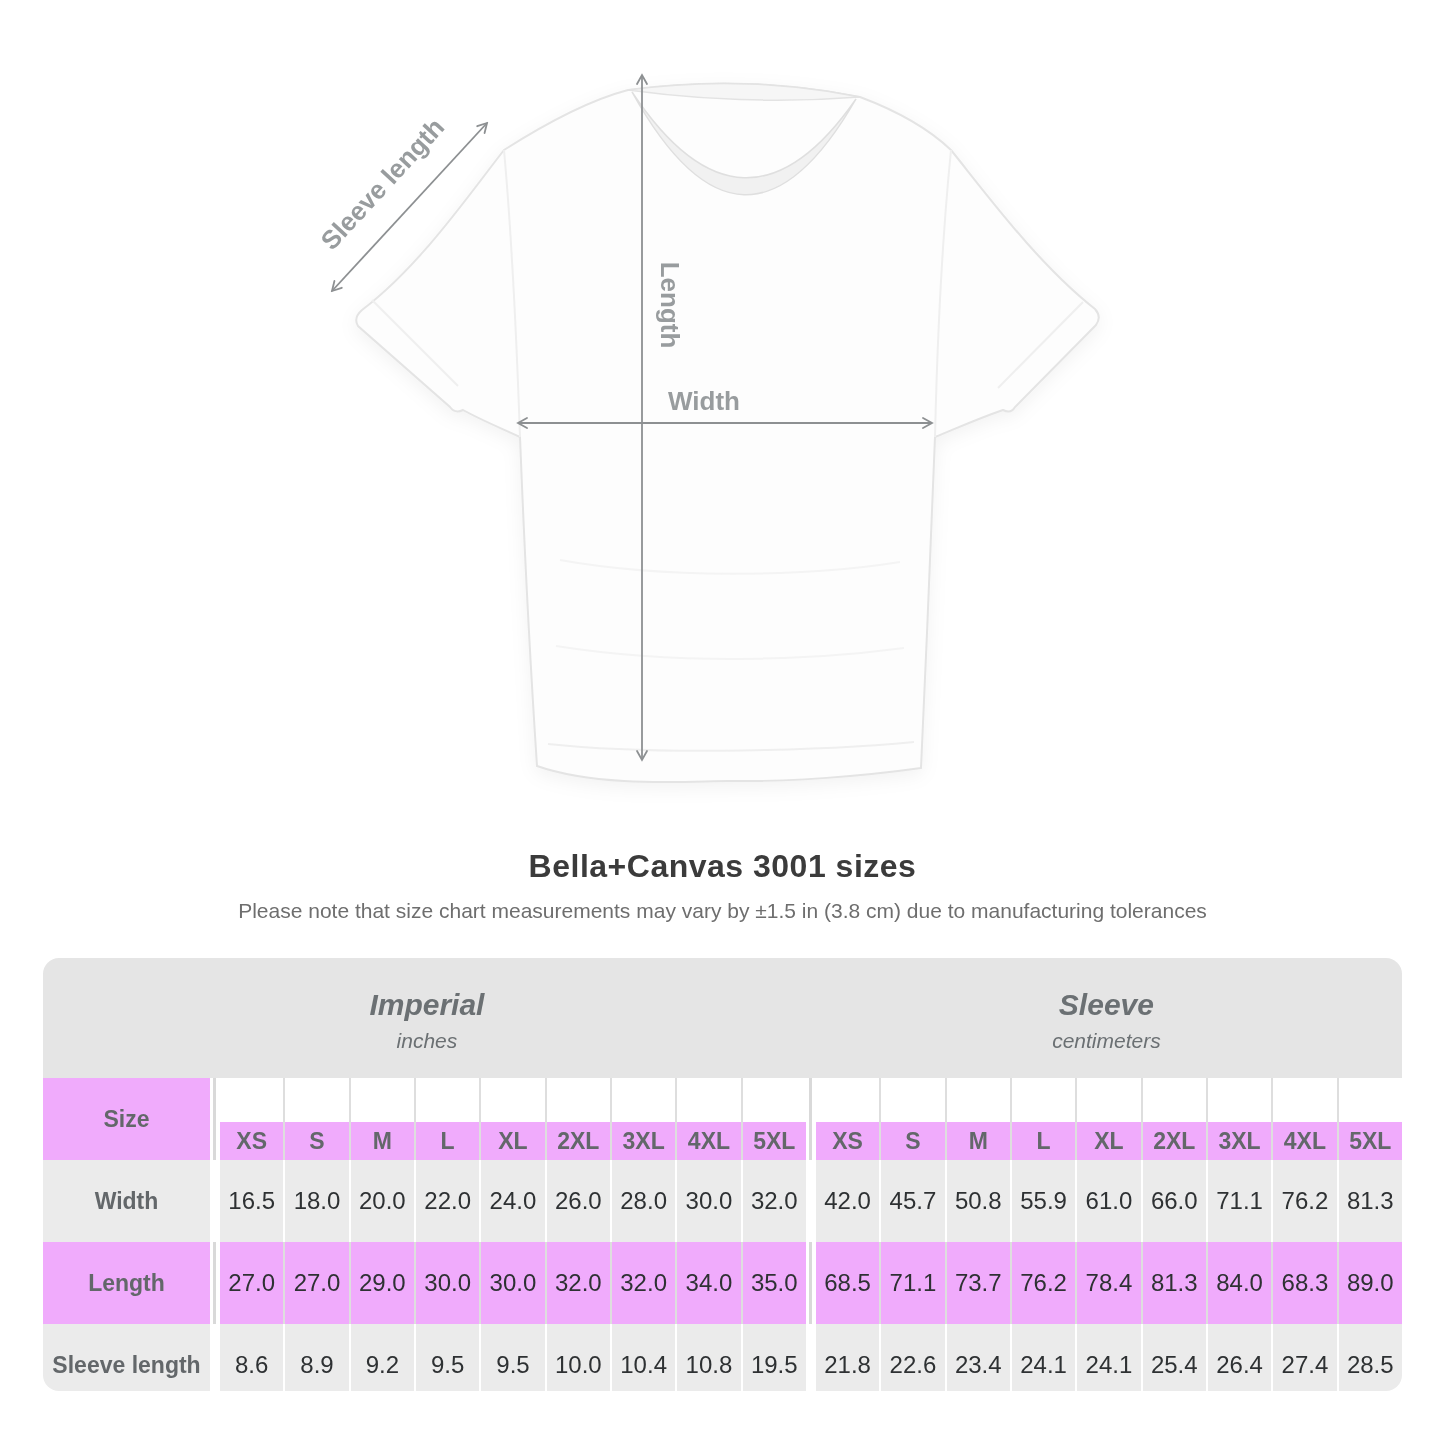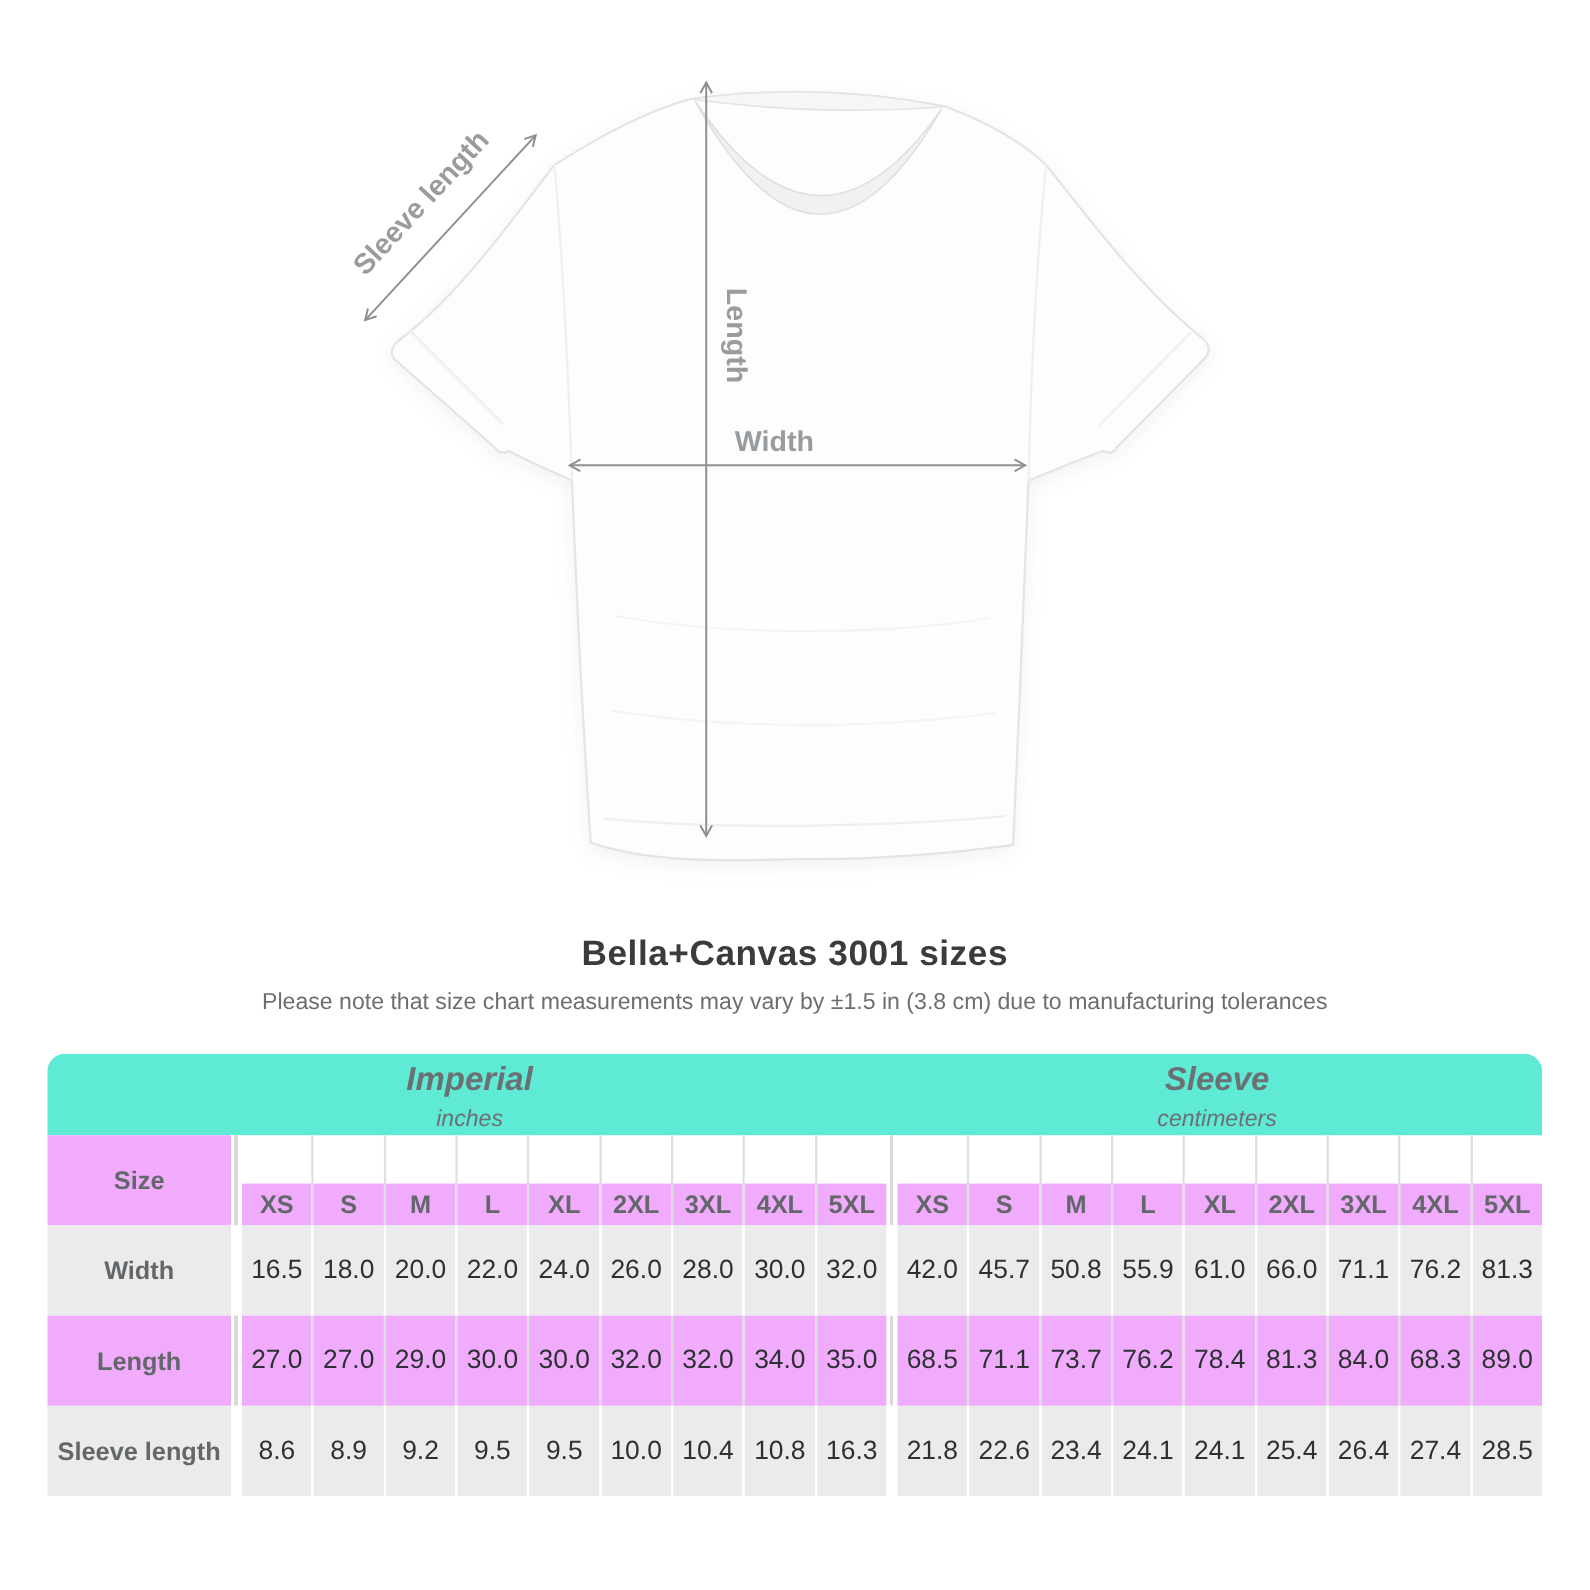--- a/index.html
+++ b/index.html
@@ -6,21 +6,21 @@
   #stage{position:relative;width:1445px;height:1445px;background:#ffffff;overflow:hidden;
          font-family:"Liberation Sans",sans-serif;}
   
   .title{position:absolute;left:0;right:0;top:848px;text-align:center;
          font-size:32px;font-weight:bold;color:#3b3b3b;letter-spacing:.5px;}
   .subtitle{position:absolute;left:0;right:0;top:899px;text-align:center;
          font-size:21px;color:#6e6e6e;}
   
   .tbl{position:absolute;left:43px;top:958px;width:1359px;height:433px;
        border-radius:16px;overflow:hidden;}
-  .band{height:74px;background:#5eead4;display:flex;}
+  .band{height:120px;background:#e5e5e5;display:flex;}
   .bhalf{display:flex;flex-direction:column;align-items:center;justify-content:center;padding-top:4px;}
   .bhalf.left{width:56.5%;}
   .bhalf.right{width:43.5%;}
   .bt{font-size:30px;font-weight:bold;font-style:italic;color:#6b7073;}
   .bu{font-size:21px;font-style:italic;color:#6b7073;margin-top:7px;}
   .trow{display:flex;height:82px;}
   .cell{display:flex;align-items:center;justify-content:center;}
   .cell.lbl{width:167px;font-weight:bold;color:#63676a;font-size:23px;}
   .cell.val{flex:1;font-size:24px;color:#2e3133;}
   .trow.hdr .cell.val{font-weight:bold;color:#63676a;font-size:23px;margin-top:44px;}
@@ -245,21 +245,21 @@
           <div class="cell val">9.5</div>
           <div class="gap minor"></div>
           <div class="cell val">9.5</div>
           <div class="gap minor"></div>
           <div class="cell val">10.0</div>
           <div class="gap minor"></div>
           <div class="cell val">10.4</div>
           <div class="gap minor"></div>
           <div class="cell val">10.8</div>
           <div class="gap minor"></div>
-          <div class="cell val">16.3</div>
+          <div class="cell val">19.5</div>
           <div class="gap major"></div>
           <div class="cell val">21.8</div>
           <div class="gap minor"></div>
           <div class="cell val">22.6</div>
           <div class="gap minor"></div>
           <div class="cell val">23.4</div>
           <div class="gap minor"></div>
           <div class="cell val">24.1</div>
           <div class="gap minor"></div>
           <div class="cell val">24.1</div>

